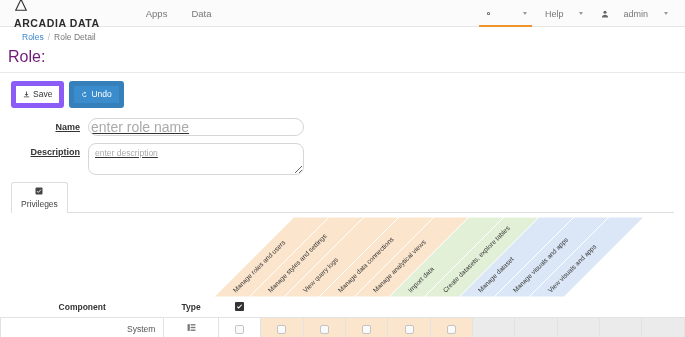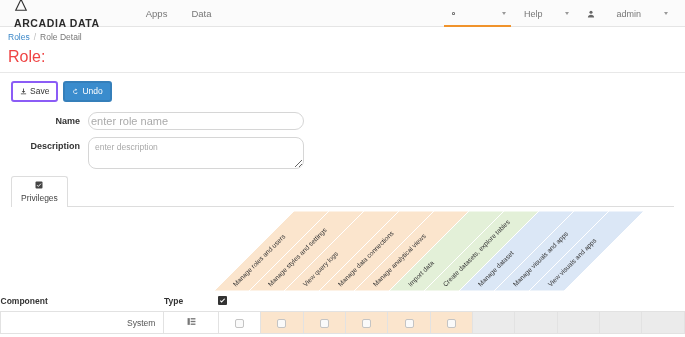--- a/index.html
+++ b/index.html
@@ -34,65 +34,65 @@
   }
   .nav-links { display:flex; align-items:center; margin-left: 34px; gap: 0px; }
   .nav-link {
     font-size: 9.5px; color: #777; padding: 6px 12px; text-decoration:none; cursor:pointer;
   }
   .nav-right {
     position:absolute; right: 8px; top:0; height:27px;
     display:flex; align-items:center;
   }
   .nav-item-r {
-    font-size: 9px; color:#777; padding: 1px 9px; display:flex; align-items:center; gap:21px;
+    font-size: 9px; color:#777; padding: 1px 9px; display:flex; align-items:center; gap:14px;
     cursor:pointer; position:relative; height:27px;
   }
   .nav-item-r.active::after {
     content:""; position:absolute; left: 4px; right: 4px; bottom: 0px;
     height: 2px; background:#f0932b;
   }
   .caret { width:0;height:0;border-left:2.5px solid transparent;border-right:2.5px solid transparent;border-top:3px solid #999; display:inline-block; margin-left:2px;}
 
   
   .breadcrumb {
     height: 19px; display:flex; align-items:center; gap:4px;
-    padding-left: 8px; font-size: 8.5px; color:#777;
+    padding-left: 22px; font-size: 8.5px; color:#777;
     background:#fff;
   }
   .breadcrumb a { color:#3a87c8; text-decoration:none; cursor:pointer; }
   .bc-sep { color:#bbb; }
 
   
   .page-title {
-    font-size: 16px; color: #ef4444; font-weight: normal;
+    font-size: 16px; color: #701a75; font-weight: normal;
     padding: 2px 0 6px 8px; margin:0;
     border-bottom: 1px solid #e8e8e8;
   }
 
   
   .toolbar { display:flex; gap:5px; padding: 8px 0 0 11px; }
   .btn {
     font-size: 8.5px; padding: 3px 7px; border-radius:3px;
-    border:2px solid #8b5cf6; background:#fff; color:#333;
+    border:5px solid #8b5cf6; background:#fff; color:#333;
     display:inline-flex; align-items:center; gap:3px; cursor:pointer; line-height:1.3;
   }
   .btn-primary { background:#3a8ccd; border-color:#357fba; color:#fff; }
   .btn svg { display:block; }
 
   
   .form { padding: 10px 0 0 0; }
-  .form-row { display:flex; align-items:flex-start; margin-bottom: 7px; }
+  .form-row { display:flex; align-items:flex-start; margin-bottom: 7px; text-decoration: underline; }
   .form-label {
     width: 88px; text-align:right; font-size: 9px; font-weight:bold; color:#333;
     padding-right: 8px; padding-top: 4px;
   }
   .form-input {
     width: 216px; height: 18px; border:1px solid #d6d6d6; border-radius:9px;
-    font-size: 11px; color:#333; padding: 0 2px;
+    font-size: 14px; color:#333; padding: 0 2px;
     font-family:"Liberation Sans", sans-serif; background:#fff;
   }
   .form-input::placeholder { color:#aaa; }
   .form-textarea {
     width: 216px; height: 32px; border:1px solid #d6d6d6; border-radius:8px;
     font-size: 8.5px; color:#333; padding: 4px 6px; resize: vertical;
     font-family:"Liberation Sans", sans-serif; background:#fff;
   }
   .form-textarea::placeholder { color:#aaa; }
 
@@ -115,22 +115,22 @@
   .diag-wrap {
     position: relative; height: 80px; width: 685px; overflow: hidden;
   }
   .diag-svg { position:absolute; left:0; top:0; }
 
   table.priv {
     border-collapse: collapse; width: 100%; table-layout: fixed;
     font-size: 8.5px;
   }
   table.priv th {
-    font-weight: bold; text-align:left; color:#333;
-    padding: 5px 0; border:none; background:#fff; vertical-align:middle;
+    font-weight: bold; text-align:center; color:#333;
+    padding: 5px 16px; border:none; background:#fff; vertical-align:middle;
   }
   table.priv td {
     padding: 5px 8px; border:1px solid #e2e2e2; background:#fff;
     vertical-align:middle; color:#555; height: 21px;
   }
   th.col-component { width: 135px; }
   th.col-type      { width: 45px; text-align:center;margin-left:36px; }
   th.col-check     { width: 35px; text-align:center; }
   th.col-perm      { width: 35px; }
   td.c-component { border-left:none;text-align:right; }

